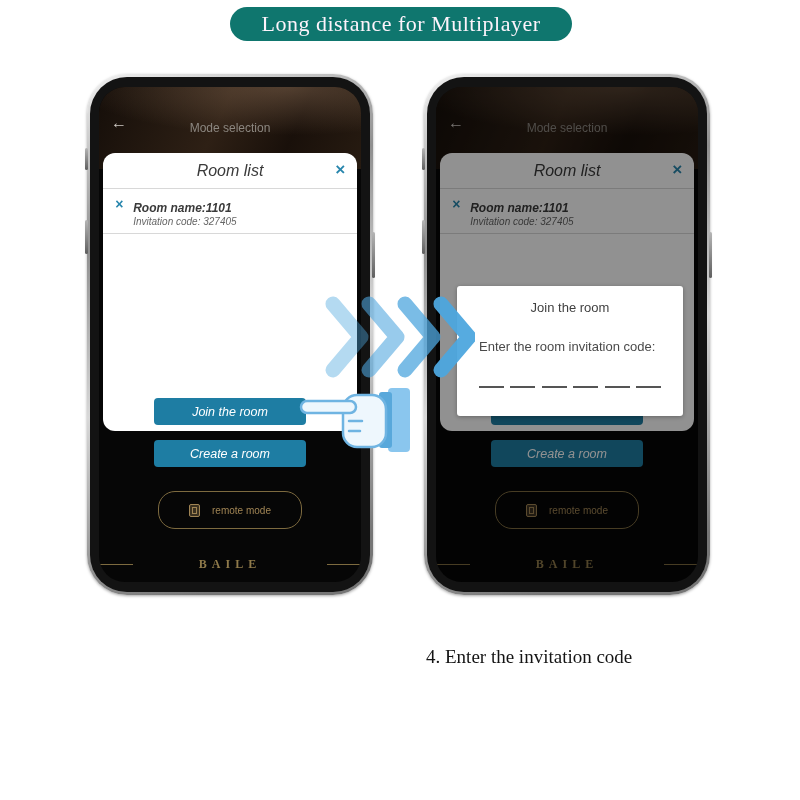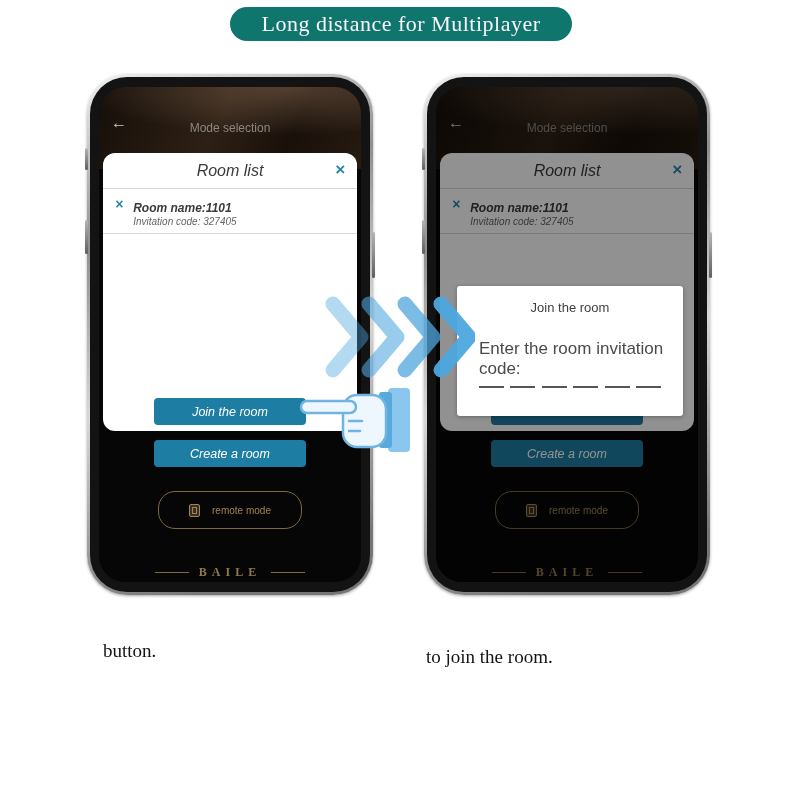--- a/index.html
+++ b/index.html
@@ -57,31 +57,31 @@
   .btn-join{top:245px;}
   .btn-create{top:287px;}
   
   .remote-pill{
     position:absolute;left:50%;transform:translateX(-50%);top:404px;width:142px;height:36px;z-index:1;
     border:1px solid #7d6a3f;border-radius:17px;display:flex;align-items:center;justify-content:center;gap:12px;
     color:#a08454;font-size:10px;
   }
   .remote-icon{display:inline-block;width:9px;height:11px;border:1px solid #a08454;border-radius:2px;position:relative;background:rgba(160,132,84,.35);}
   .remote-icon:after{content:"";position:absolute;left:2px;top:2px;width:3px;height:5px;border:1px solid #a08454;}
-  .brand-row{position:absolute;left:0;right:0;top:470px;display:flex;align-items:center;justify-content:center;gap:10px;z-index:1;margin-top:8px;}
+  .brand-row{position:absolute;left:0;right:0;top:470px;display:flex;align-items:center;justify-content:space-between;gap:10px;z-index:1;}
   .brand-dash{width:34px;height:1px;background:#7d6a3f;}
   .brand-text{font-family:"Liberation Serif",serif;font-size:12px;font-weight:bold;letter-spacing:5px;color:#8f7a4a;}
   
   .scrim{position:absolute;inset:0;background:rgba(0,0,0,.43);z-index:5;}
   .modal{
     position:absolute;left:21px;right:15px;top:199px;height:130px;background:#ffffff;border-radius:3px;z-index:6;
     box-shadow:0 1px 4px rgba(0,0,0,.3);
   }
   .modal-title{position:absolute;left:0;right:0;top:14px;text-align:center;font-size:13px;color:#3f3f3f;}
-  .modal-label{position:absolute;left:22px;top:53px;font-size:17px;color:#4a4a4a;}
+  .modal-label{position:absolute;left:22px;top:53px;font-size:13px;color:#4a4a4a;}
   .slots{position:absolute;left:22px;right:22px;top:100px;display:flex;justify-content:space-between;}
   .code-slot{width:25px;height:2px;background:#555;}
   
   .chevrons{position:absolute;left:325px;top:294px;z-index:30;}
   .hand{position:absolute;left:298px;top:383px;z-index:30;}
   
   .caption{position:absolute;font-family:"Liberation Serif",serif;font-size:19px;line-height:30px;color:#141414;}
   .caption.left{left:103px;top:636px;width:290px;}
   .caption.right{left:426px;top:642px;width:340px;}
 </style>
@@ -195,17 +195,16 @@
   <rect x="90" y="5" width="22" height="64" rx="4" fill="#8ac6ee"></rect>
   <rect x="81" y="9" width="13" height="56" rx="3" fill="#58a8db"></rect>
   <g fill="#eef7fd" stroke="#6fb4e2" stroke-width="2.5" stroke-linejoin="round">
     <rect x="45" y="12" width="43" height="52" rx="14"></rect>
     <rect x="3" y="18" width="55" height="12" rx="6"></rect>
   </g>
   <path d="M51 38 h13 M51 48 h11" fill="none" stroke="#6fb4e2" stroke-width="2.5" stroke-linecap="round"></path>
 </svg>
 
 <div class="caption left">
-  <div>button.</div>
 </div>
 <div class="caption right">
-  <div>to join the room.</div>
+  <div>4. Enter the invitation code</div>
 </div>
 
 </body></html>

